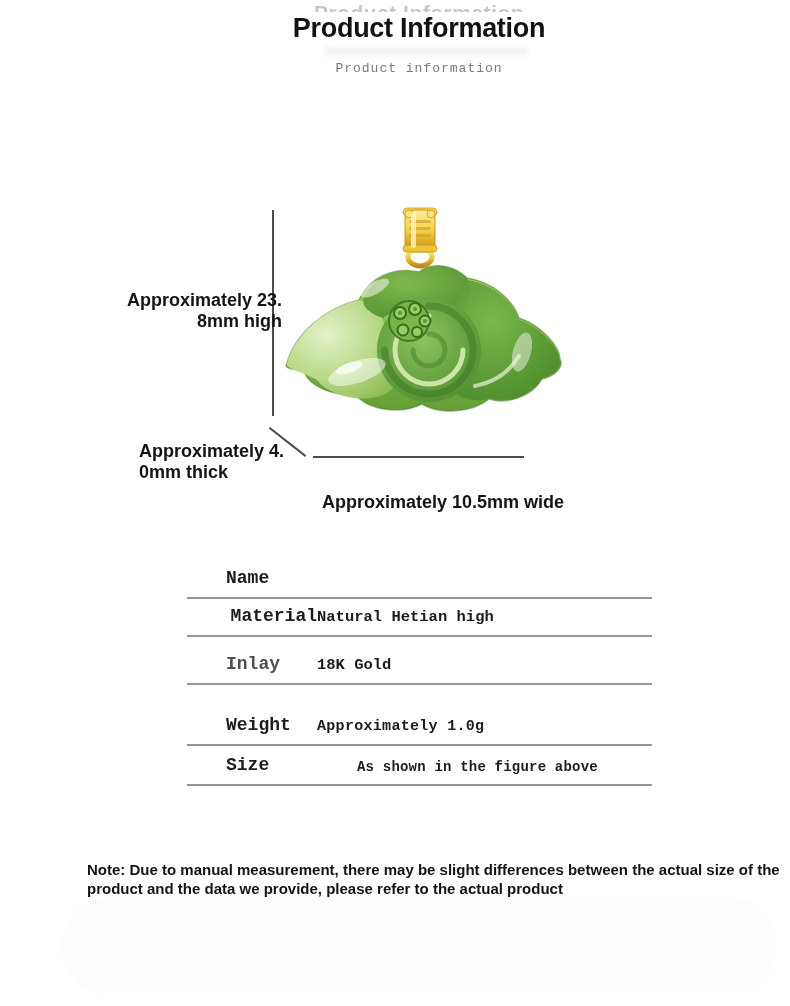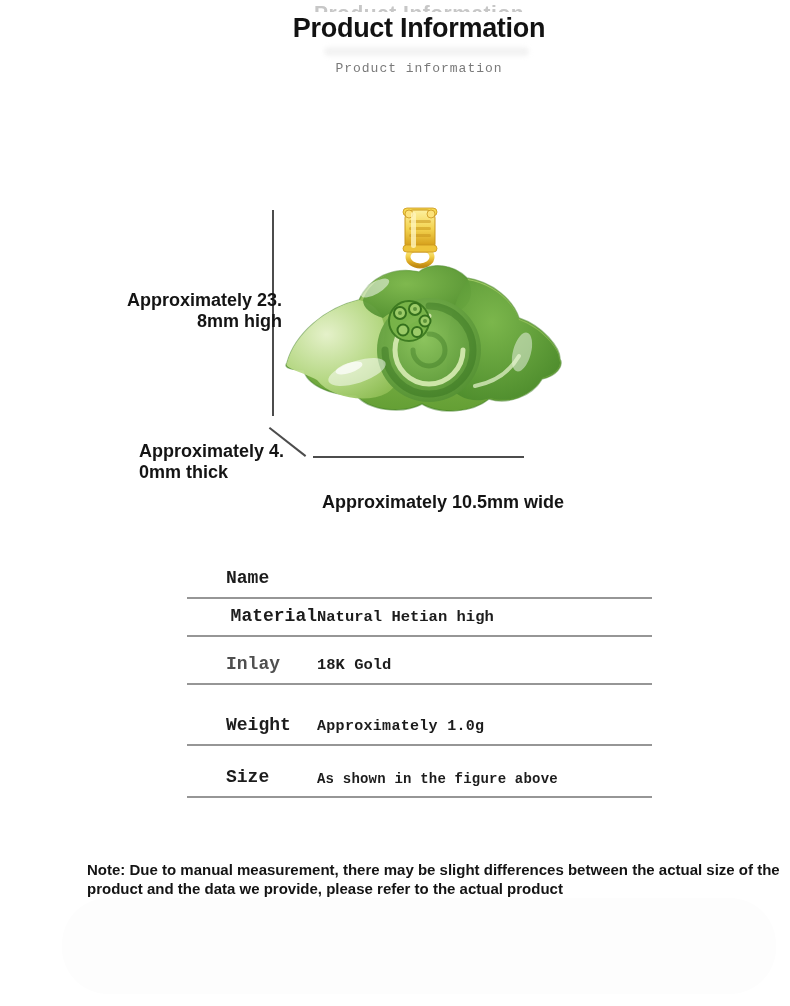--- a/index.html
+++ b/index.html
@@ -38,21 +38,21 @@
   .dim-thick{left:115px;top:441px;width:170px;}
   .dim-width{left:298px;top:492px;width:250px;}
   .pendant{position:absolute;left:255px;top:200px;width:290px;height:230px;}
   
   .spec-table{position:absolute;left:163px;top:554px;width:465px;font-family:Liberation Mono, monospace;}
   .spec-row{display:flex;align-items:flex-end;padding-bottom:9px;border-bottom:2px solid #969696;box-sizing:border-box;}
   .spec-row.r1{height:45px;}
   .spec-row.r2{height:38px;text-align:right;}
   .spec-row.r3{height:48px;}
   .spec-row.r4{height:61px;}
-  .spec-row.r5{height:52px;}
+  .spec-row.r5{height:40px;gap:40px;}
   .spec-label{margin-left:39px;width:91px;font-weight:700;font-size:18px;color:#1c1c1c;flex-shrink:0;}
   .spec-label.gray{color:#4f4f4f;}
   .spec-value{font-weight:700;font-size:15.5px;color:#1c1c1c;}
   .spec-value.sm{font-size:15px;letter-spacing:.3px;}
   .spec-value.xs{font-size:14px;letter-spacing:.2px;}
   
   .note{
     position:absolute;left:63px;top:860px;width:712px;
     font-weight:700;font-size:15px;line-height:19px;color:#141414;
   }

